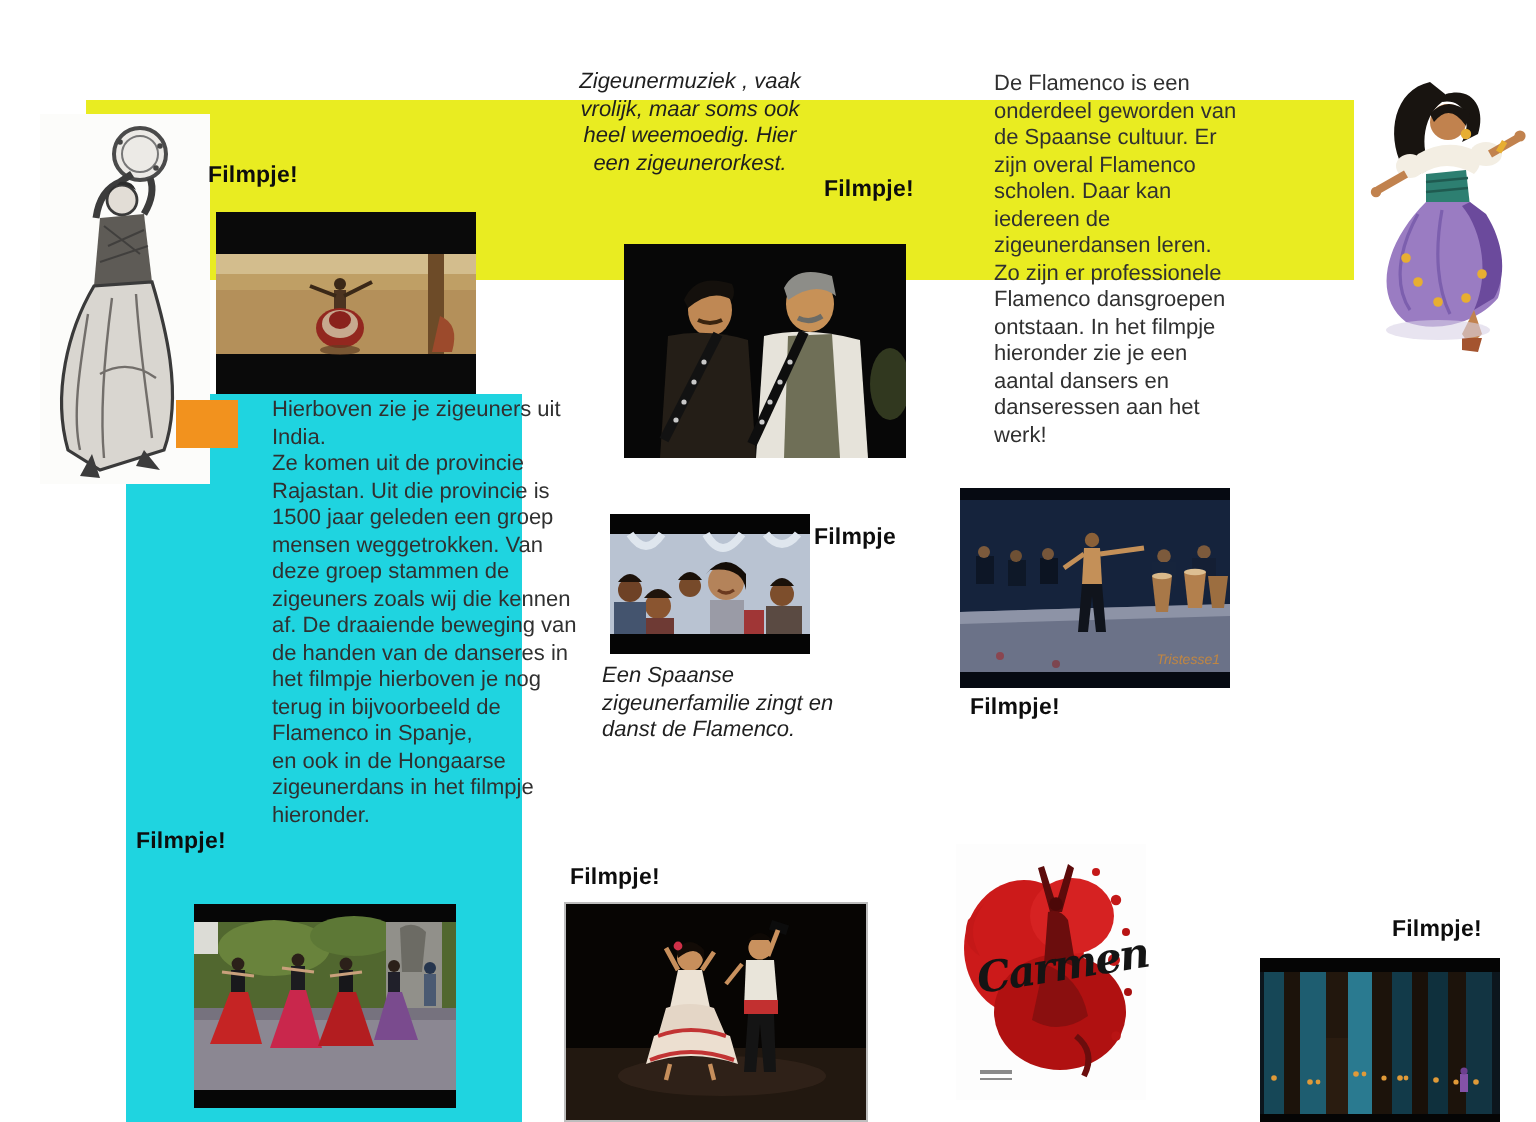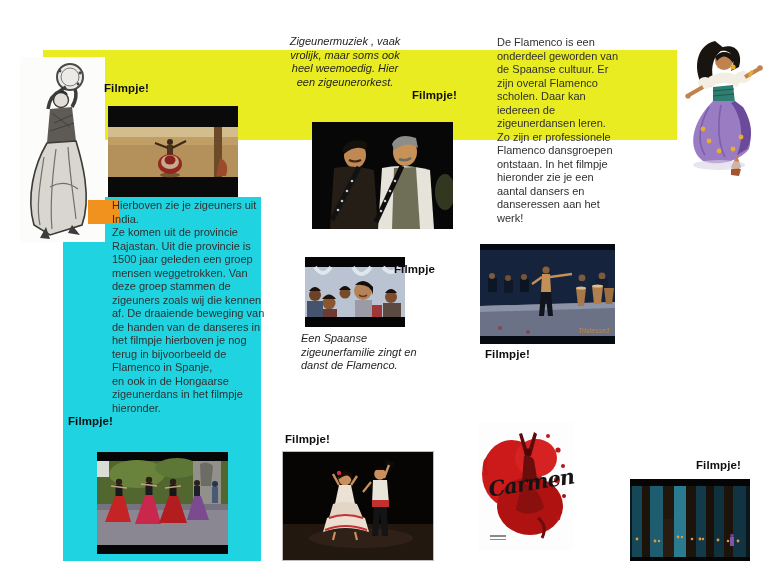--- a/index.html
+++ b/index.html
@@ -67,21 +67,21 @@
       <path d="M60,42 L47,37 M64,42 L78,35" stroke="#3a2817" stroke-width="2"></path>
       <ellipse cx="62" cy="58" rx="12" ry="10" fill="#93271f"></ellipse>
       <ellipse cx="62" cy="56" rx="9" ry="7" fill="#c7a98f"></ellipse>
       <ellipse cx="62" cy="54" rx="5.5" ry="4.5" fill="#8a221c"></ellipse>
       <ellipse cx="62" cy="69" rx="10" ry="2.5" fill="#5f3f22" opacity=".7"></ellipse>
     </svg>
   </div>
 
   <div class="abs panel-orange" style="left:88px;top:168px;width:31px;height:24px;"></div>
 
-  <div class="abs txt" style="left:112px;top:167px;width:155px;">Hierboven zie je zigeuners uit
+  <div class="abs txt" style="left:136px;top:167px;width:155px;">Hierboven zie je zigeuners uit
 India.
 Ze komen uit de provincie
 Rajastan. Uit die provincie is
 1500 jaar geleden een groep
 mensen weggetrokken. Van
 deze groep stammen de
 zigeuners zoals wij die kennen
 af. De draaiende beweging van
 de handen van de danseres in
 het filmpje hierboven je nog
@@ -179,21 +179,21 @@
         <rect x="78" y="46" width="18" height="14" fill="#5a4a42"></rect>
         <circle cx="58" cy="34" r="9" fill="#b4835a"></circle>
         <path d="M48,30 Q58,18 68,30 L68,38 Q66,26 50,28 Z" fill="#140d07"></path>
         <path d="M54,38 Q58,41 62,38" stroke="#6b3a1f" stroke-width="1.6" fill="none"></path>
         <rect x="50" y="43" width="17" height="17" fill="#9a9ba6"></rect>
         <rect x="67" y="48" width="10" height="12" fill="#a03636"></rect>
       </g>
     </svg>
   </div>
 
-  <div class="abs filmpje" style="left:394px;top:231px;">Filmpje</div>
+  <div class="abs filmpje" style="left:407px;top:231px;">Filmpje</div>
 
   <div class="abs txt txt-italic" style="left:301px;top:300px;width:140px;">Een  Spaanse
 zigeunerfamilie zingt en
 danst de Flamenco.</div>
 
   <div class="abs filmpje" style="left:285px;top:401px;">Filmpje!</div>
 
   <div class="abs video" style="left:282px;top:419px;width:150px;height:108px;border:1px solid #bdbdbd;">
     <svg viewBox="0 0 150 108" preserveAspectRatio="none">
       <rect width="150" height="108" fill="#070503"></rect>

